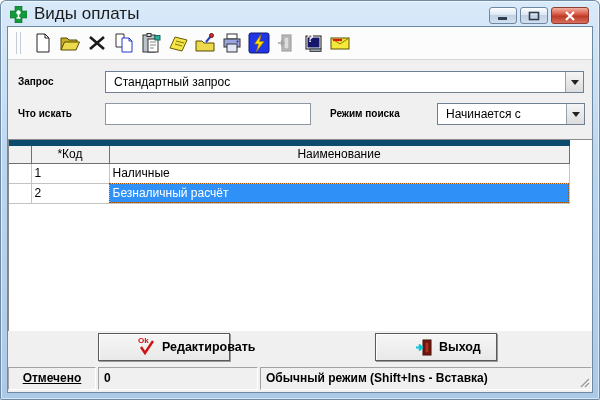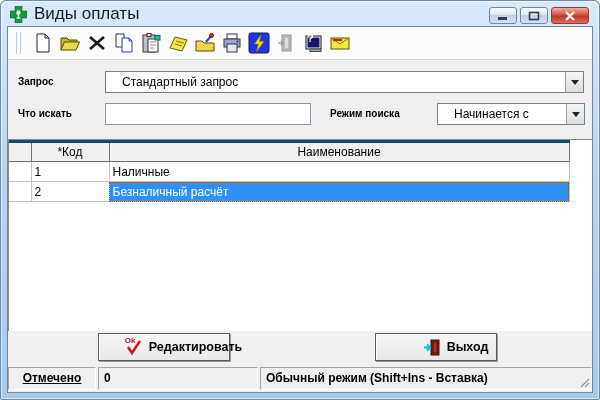--- a/index.html
+++ b/index.html
@@ -37,50 +37,50 @@
     justify-content:center; position:relative; }
   .tb-icon svg { width:22px; height:22px; }
   .q-glyph { position:absolute; left:8px; top:3px; color:#fff; font-size:11px;
     font-weight:bold; line-height:1; }
 
   
   .lbl { position:absolute; font-size:10px; font-weight:bold; color:#000;
     line-height:22px; white-space:nowrap; }
   .combo { position:absolute; height:22px; background:#fff;
     border:1px solid #708094; display:flex; }
-  .combo-text { flex:1; font-size:12px; line-height:20px; padding:0 16px;
+  .combo-text { flex:1; font-size:12px; line-height:20px; padding:0 8px;
     overflow:hidden; white-space:nowrap; }
   .combo-btn { width:18px; background:linear-gradient(#f5f5f5,#dcdcdc);
     border-left:1px solid #9aa2ac; display:flex; align-items:center;
     justify-content:center; }
   .combo-arrow { width:0; height:0; border:4px solid transparent;
     border-top:5px solid #222; margin-top:5px; }
   .textbox { position:absolute; height:22px; background:#fff;
     border:1px solid #8c97a5; font-size:12px; padding:0 4px;
     font-family:"Liberation Sans", sans-serif; }
 
   
   .grid { position:absolute; left:0; top:112px; width:100%; height:192px;
     background:#fff; border-top:1px solid #8a8a8a; border-left:1px solid #8a8a8a; }
   table.grid-table { border-collapse:collapse; table-layout:fixed; }
   .grid th { height:20px; background:#f1f1f1; font-size:12px; font-weight:normal;
     border-right:1px solid #707070; border-bottom:1px solid #707070;
-    border-top:3px solid #0c4a6e; text-align:center; color:#000; }
+    border-top:6px solid #0c4a6e; text-align:center; color:#000; }
   .grid td { height:20px; font-size:12px; color:#000; padding:0 3px;
     border-right:1px solid #c4c4c4; border-bottom:1px solid #c4c4c4;
     white-space:nowrap; overflow:hidden; }
   .col-ind { width:22px; } .col-code { width:78px; } .col-name { width:460px; }
   td.sel { background:var(--selection-bg); color:var(--selection-text);
     outline:1px dotted #a04e00; outline-offset:-1px; }
 
   
   .action-btn { position:absolute; top:306px; height:28px;
     background:linear-gradient(#f6f6f6,#e9e9e9); border:1px solid #5a5a5a;
     box-shadow:1px 1px 0 #9a9a9a, inset 1px 1px 0 #ffffff;
-    display:flex; align-items:center; justify-content:center; gap:6px;
+    display:flex; align-items:center; gap:6px;
     font-size:12.5px; font-weight:bold; color:#000; cursor:default;padding-left:39px; }
   .btn-edit { left:90px; width:132px; }
   .btn-exit { left:367px; width:122px; }
   .ok-icon { position:relative; width:18px; height:18px; flex:0 0 auto; }
   .ok-txt { position:absolute; left:0; top:-2px; color:#cf1212; font-size:8px;
     font-weight:bold; }
   .door-icon { width:18px; height:17px; flex:0 0 auto; }
 
   
   .statusbar { position:absolute; left:0; right:0; top:340px; height:23px;

